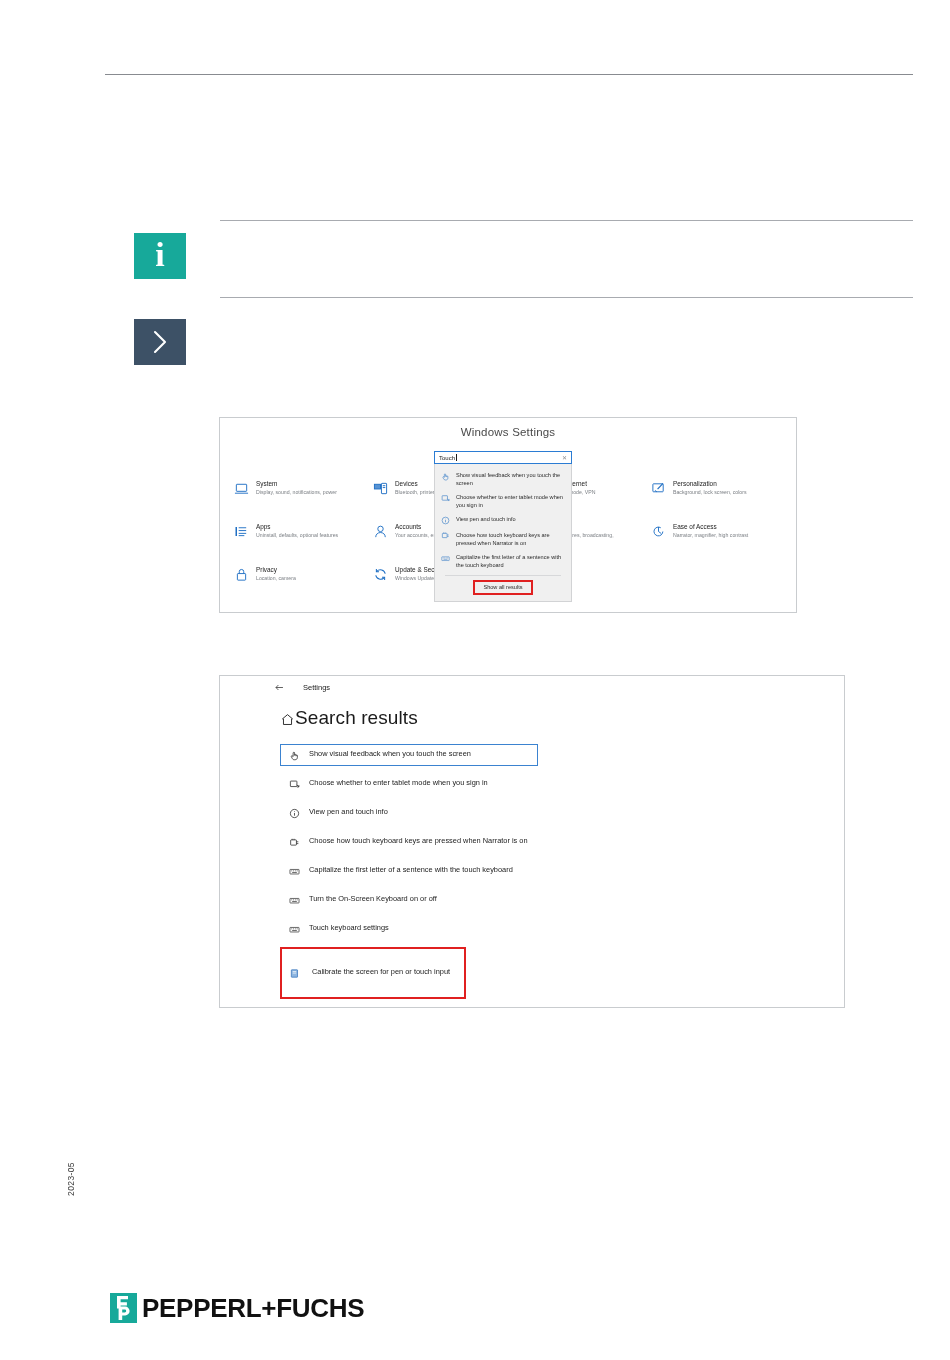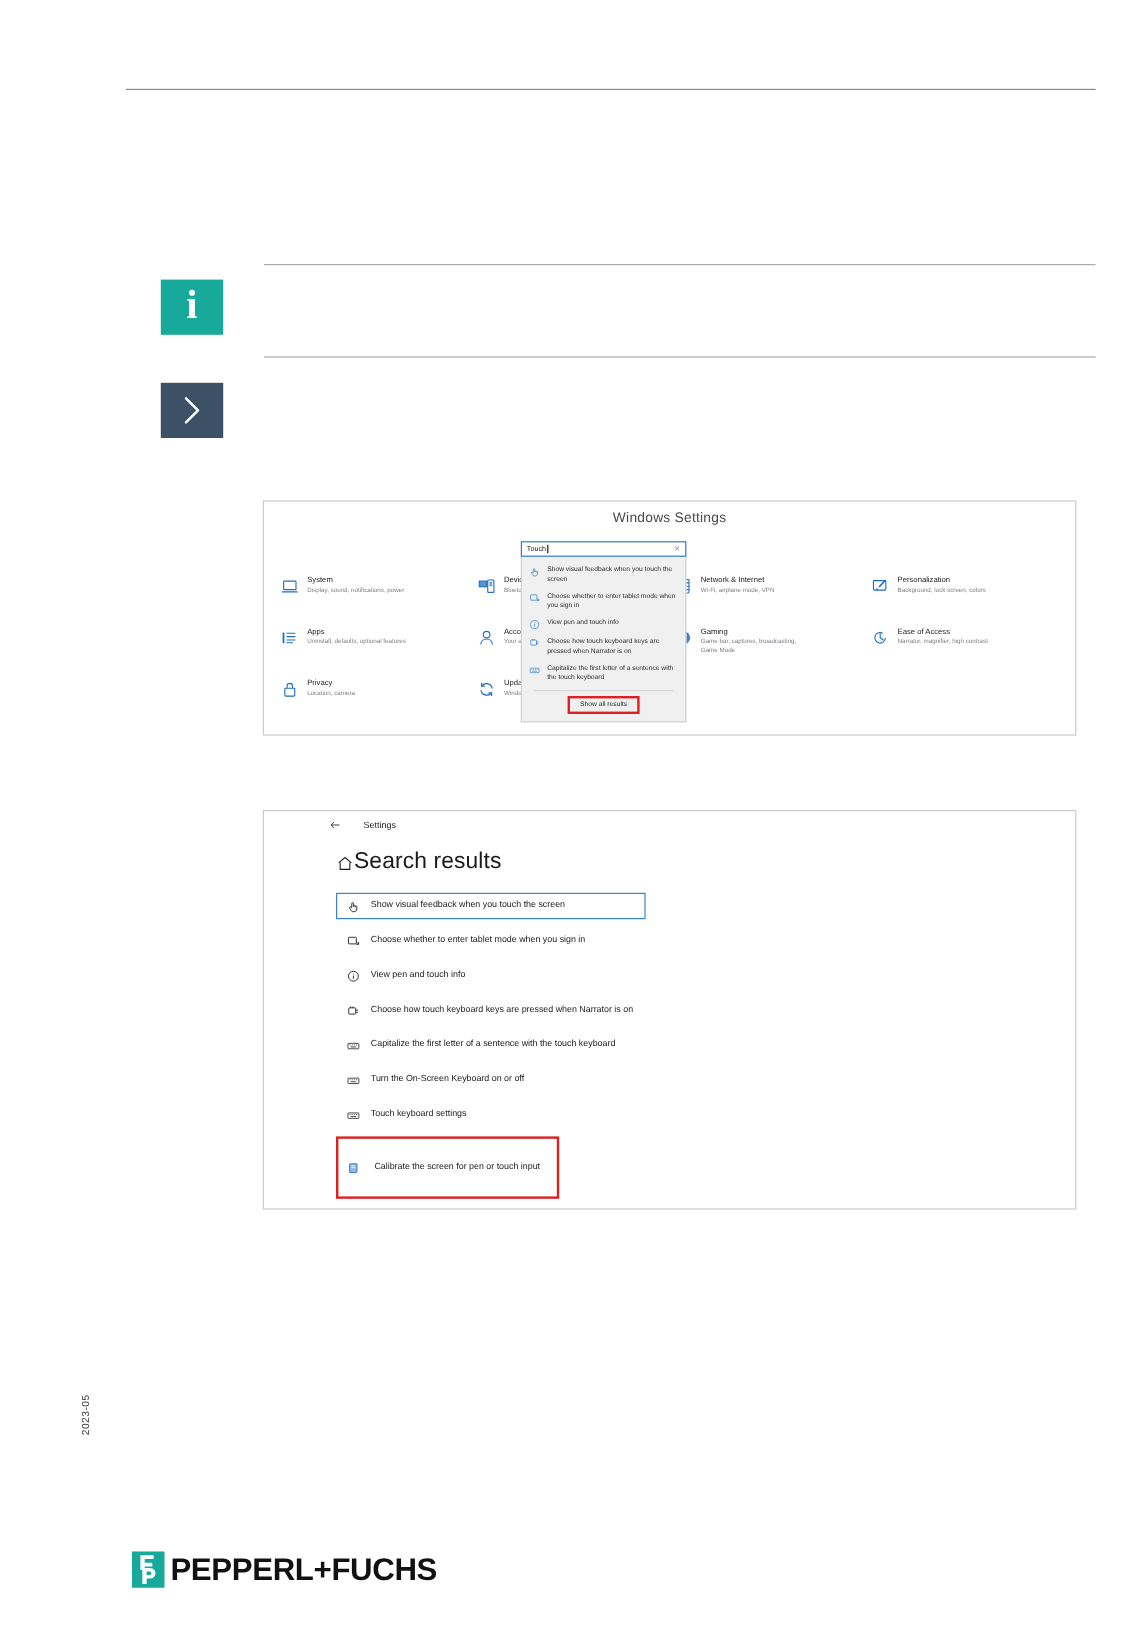--- a/index.html
+++ b/index.html
@@ -38,22 +38,22 @@
   }
   .note-rule.top { top: 220px; }
   .note-rule.bottom { top: 297px; }
 
   
   .figure {
     position: absolute;
     background: #fff;
     border: 1px solid #c9cccf;
   }
-  #fig-settings { left: 219px; top: 417px; width: 678px; height: 196px; }
-  #fig-results  { left: 219px; top: 675px; width: 678px; height: 333px; }
+  #fig-settings { left: 219px; top: 417px; width: 578px; height: 196px; }
+  #fig-results  { left: 219px; top: 675px; width: 626px; height: 333px; }
 
   
   .ws-title {
     position: absolute; left: 0; right: 0; top: 8px;
     text-align: center; font-size: 11.5px; color: #4a4a4a;
     font-family: "Liberation Sans", sans-serif; font-weight: 400;
     letter-spacing: .2px;
   }
   .ws-grid {
     position: absolute; left: 14px; top: 62px; right: 10px;

